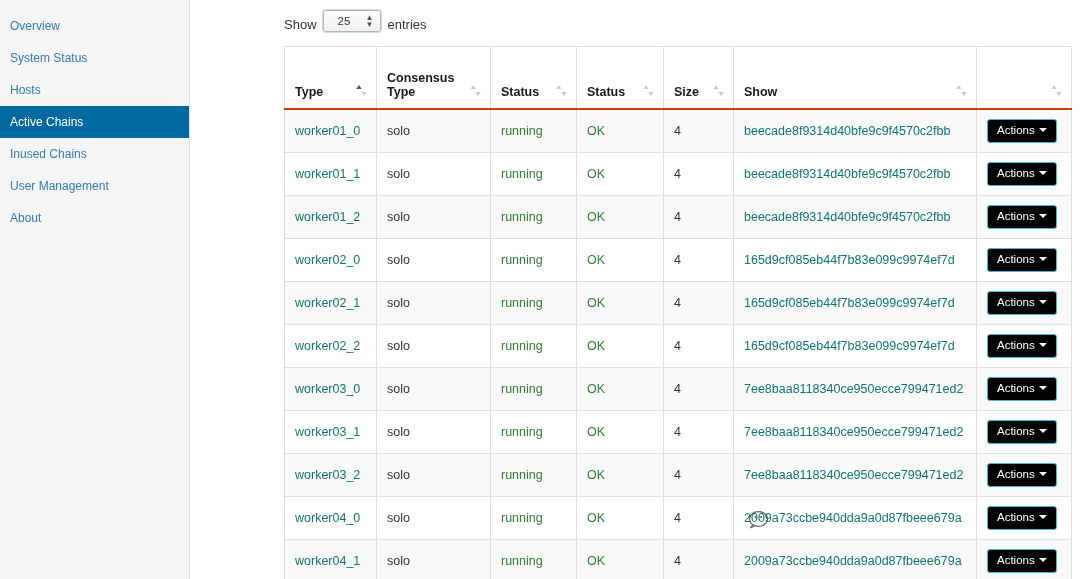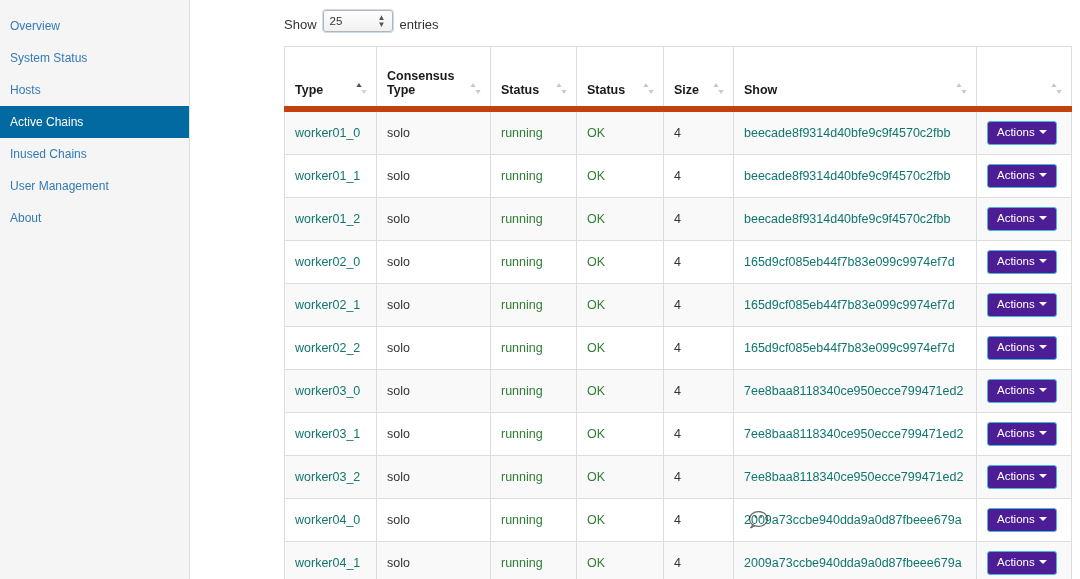--- a/index.html
+++ b/index.html
@@ -60,29 +60,29 @@
   .length-box {
     position: absolute;
     left: 0; top: 2px;
     display: flex;
     align-items: flex-end;
     font-size: 13px;
     color: #333;
   }
   .length-label { margin-right: 6px; }
   .length-select {
-    width: 70px;
+    width: 58px;
     height: 22px;
     border: 1px solid #b4b4b4;
     border-radius: 3px;
     background: linear-gradient(#fdfdfd, #f1f1f1);
     font-family: "Liberation Sans", sans-serif;
     font-size: 11.5px;
     color: #333;
-    padding: 0 14px 0 6px;
+    padding: 0 14px 0 14px;
     position: relative;
     line-height: 20px;
     cursor: pointer;
     box-shadow: 0 0 0 1px rgba(140,180,220,0.45);
   }
   .length-select .spin {
     position: absolute;
     right: 6px; top: 50%;
     transform: translateY(-50%);
     font-size: 8px;
@@ -114,21 +114,21 @@
 
   
   table.dt {
     width: 100%;
     border-collapse: collapse;
     margin-top: 6px;
     border: 1px solid #dddddd;
     table-layout: fixed;
   }
   table.dt thead th {
-    border-bottom: 6px solid #c2410c;
+    border-bottom: 2px solid #c2410c;
     border-right: 1px solid #dddddd;
     background: #fff;
     text-align: left;
     vertical-align: bottom;
     padding: 10px 10px 9px 10px;
     font-size: 12.5px;
     font-weight: bold;
     color: #1a1a1a;
     height: 62px;
     position: relative;
@@ -157,21 +157,21 @@
   }
   table.dt tbody td:last-child { border-right: none; }
   table.dt tbody tr:nth-child(odd) { background: #f9f9f9; }
   table.dt tbody tr:nth-child(even) { background: #ffffff; }
 
   .link { color: #0f766e; text-decoration: none; cursor: pointer; }
   .ok, .running { color: #2f7d32; }
 
   .btn-actions {
     display: inline-block;
-    background: #4c1d95;
+    background: #000000;
     border: 1px solid #46b8da;
     border-radius: 3px;
     color: #ffffff;
     font-size: 11.5px;
     padding: 4px 9px 5px 9px;
     cursor: pointer;
     white-space: nowrap;
     line-height: 13px;
   }
   .caret {

